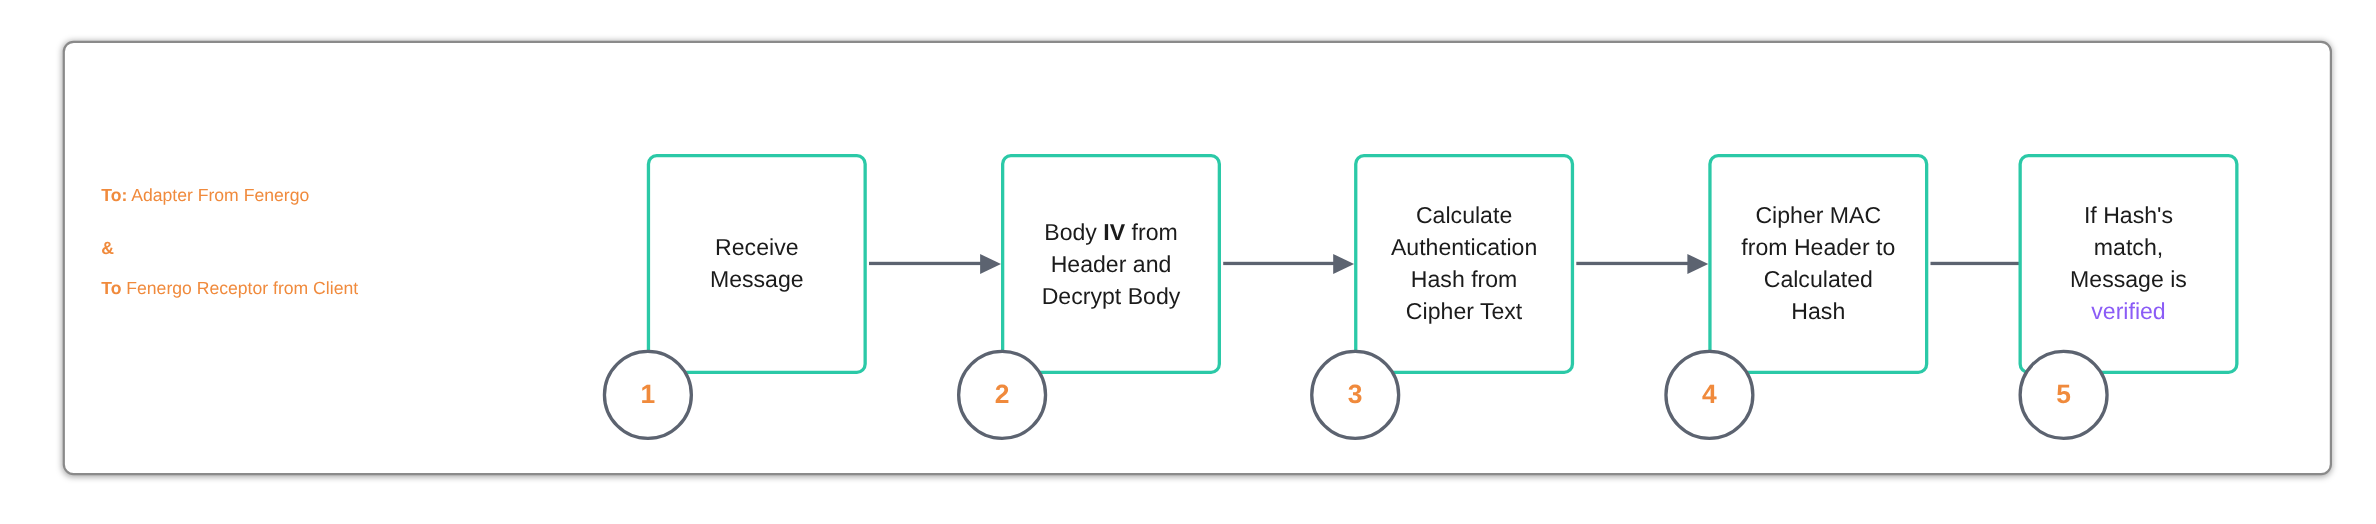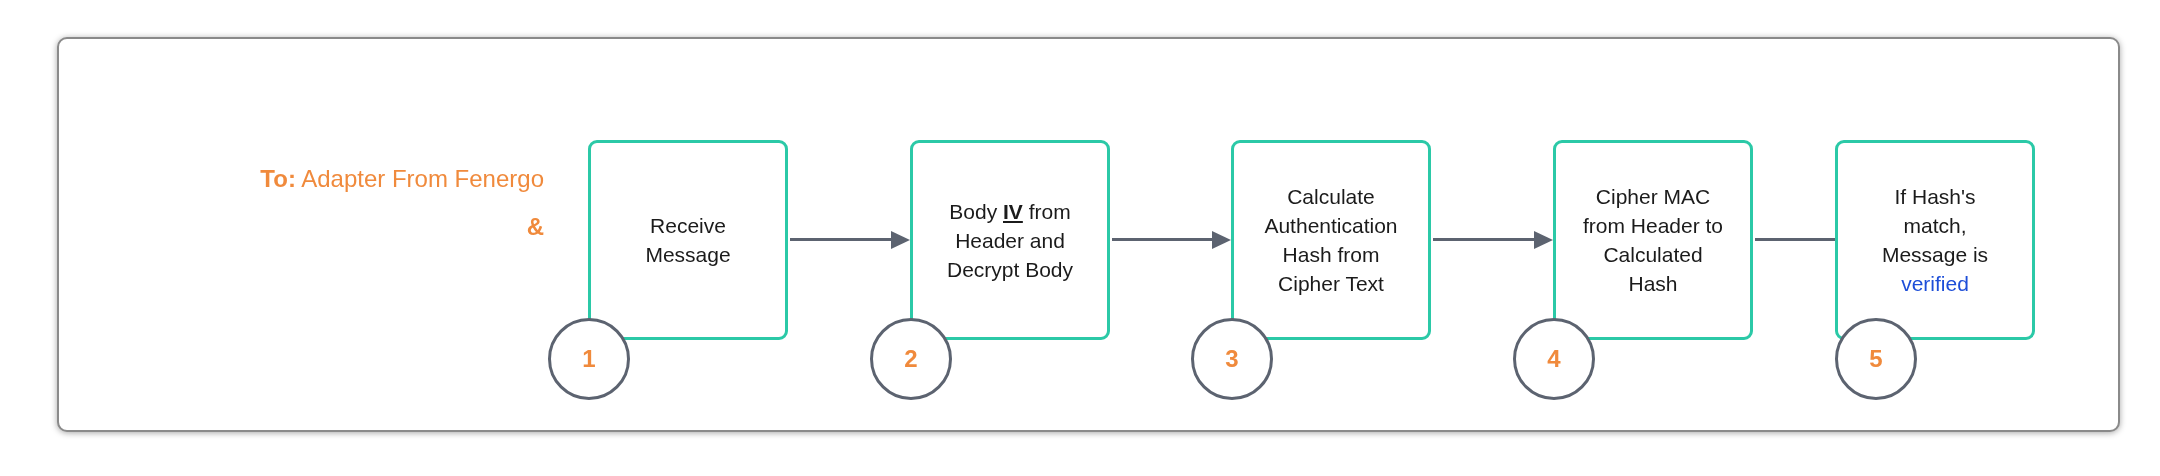--- a/index.html
+++ b/index.html
@@ -22,26 +22,26 @@
     width: 2063px;
     height: 395px;
     box-sizing: border-box;
     background: #ffffff;
     border: 2px solid #8a8a8a;
     border-radius: 10px;
     box-shadow: 0 1px 6px rgba(0,0,0,0.35);
   }
   .note {
     position: absolute;
-    left: 45px;   
+    left: 33px;   
     top: 126px;   
     width: 440px;
-    text-align: right;
+    text-align: left;
     color: #f08a3c;
-    font-size: 24px;
+    font-size: 16px;
     line-height: 28px;
   }
   .note-line { white-space: pre-line; }
   .note-line.amp { margin-top: 20px; }
   .note-line.third { margin-top: 8px; }
   .box {
     position: absolute;
     top: 101px;   
     width: 200px;
     height: 200px;
@@ -107,48 +107,49 @@
 </style>
 </head>
 <body>
 
 <div class="canvas">
   <div class="frame">
 
     <div class="note">
       <div class="note-line"><span style="font-weight: bold;">To:</span><span> Adapter From Fenergo</span></div>
       <div class="note-line amp"><span style="font-weight: bold;">&amp;</span></div>
+      <div class="note-line third"><span style="font-weight: bold;">To</span><span> Fenergo Receptor from Client</span></div>
     </div>
 
     <div class="box" style="left:529px">
       <div class="box-text"><span>Receive
 Message</span></div>
     </div>
     <div class="box" style="left:851px">
-      <div class="box-text"><span>Body </span><span style="font-weight: bold; text-decoration: underline;">IV</span><span> from
+      <div class="box-text"><span>Body </span><span style="font-weight: bold;">IV</span><span> from
 Header and
 Decrypt Body</span></div>
     </div>
     <div class="box" style="left:1172px">
       <div class="box-text"><span>Calculate
 Authentication
 Hash from
 Cipher Text</span></div>
     </div>
     <div class="box" style="left:1494px">
       <div class="box-text"><span>Cipher MAC
 from Header to
 Calculated
 Hash</span></div>
     </div>
     <div class="box" style="left:1776px">
       <div class="box-text"><span>If Hash's
 match,
 Message is
-</span><span style="color: #1d4ed8;">verified</span></div>
+</span><span style="color: #8b5cf6;">verified</span></div>
     </div>
 
     <div class="arrow" style="left:729px;width:122px">
       <div class="arrow-line"></div>
       <div class="arrow-head"></div>
     </div>
     <div class="arrow" style="left:1051px;width:121px">
       <div class="arrow-line"></div>
       <div class="arrow-head"></div>
     </div>

